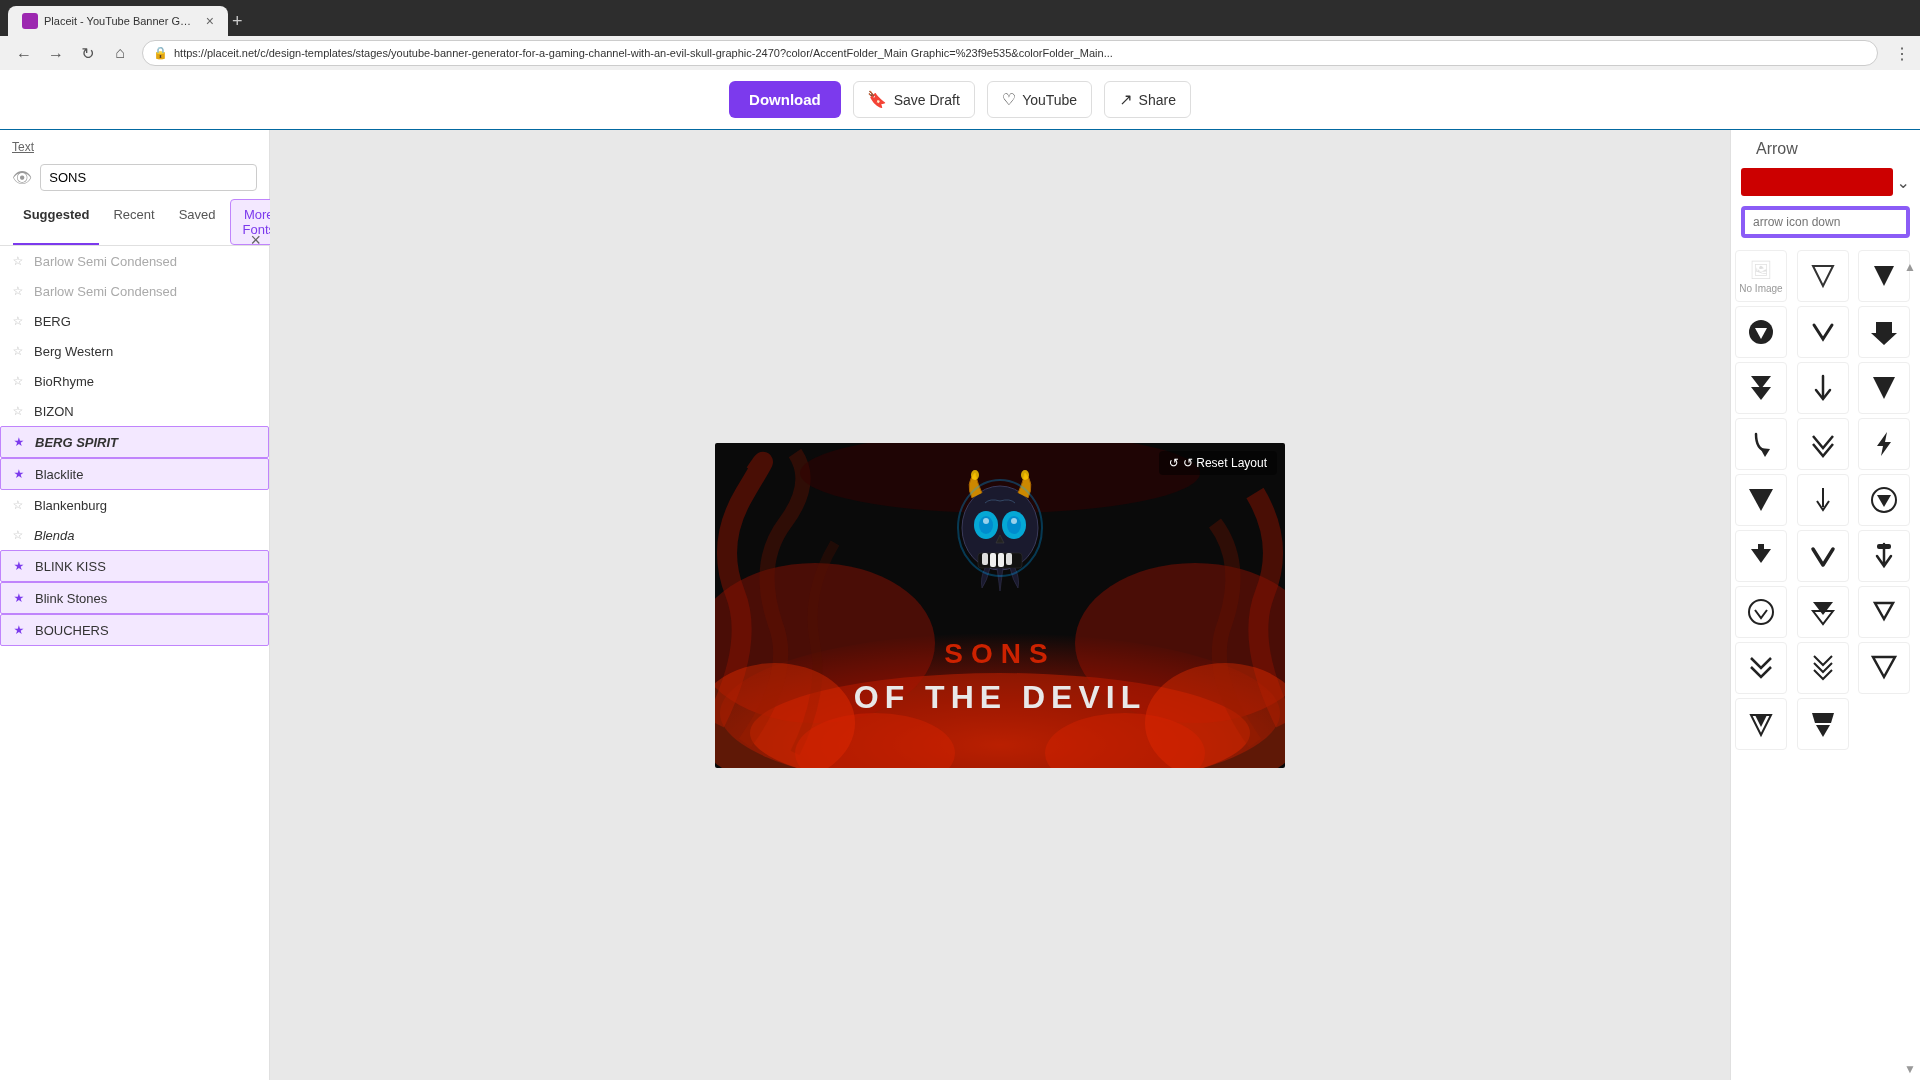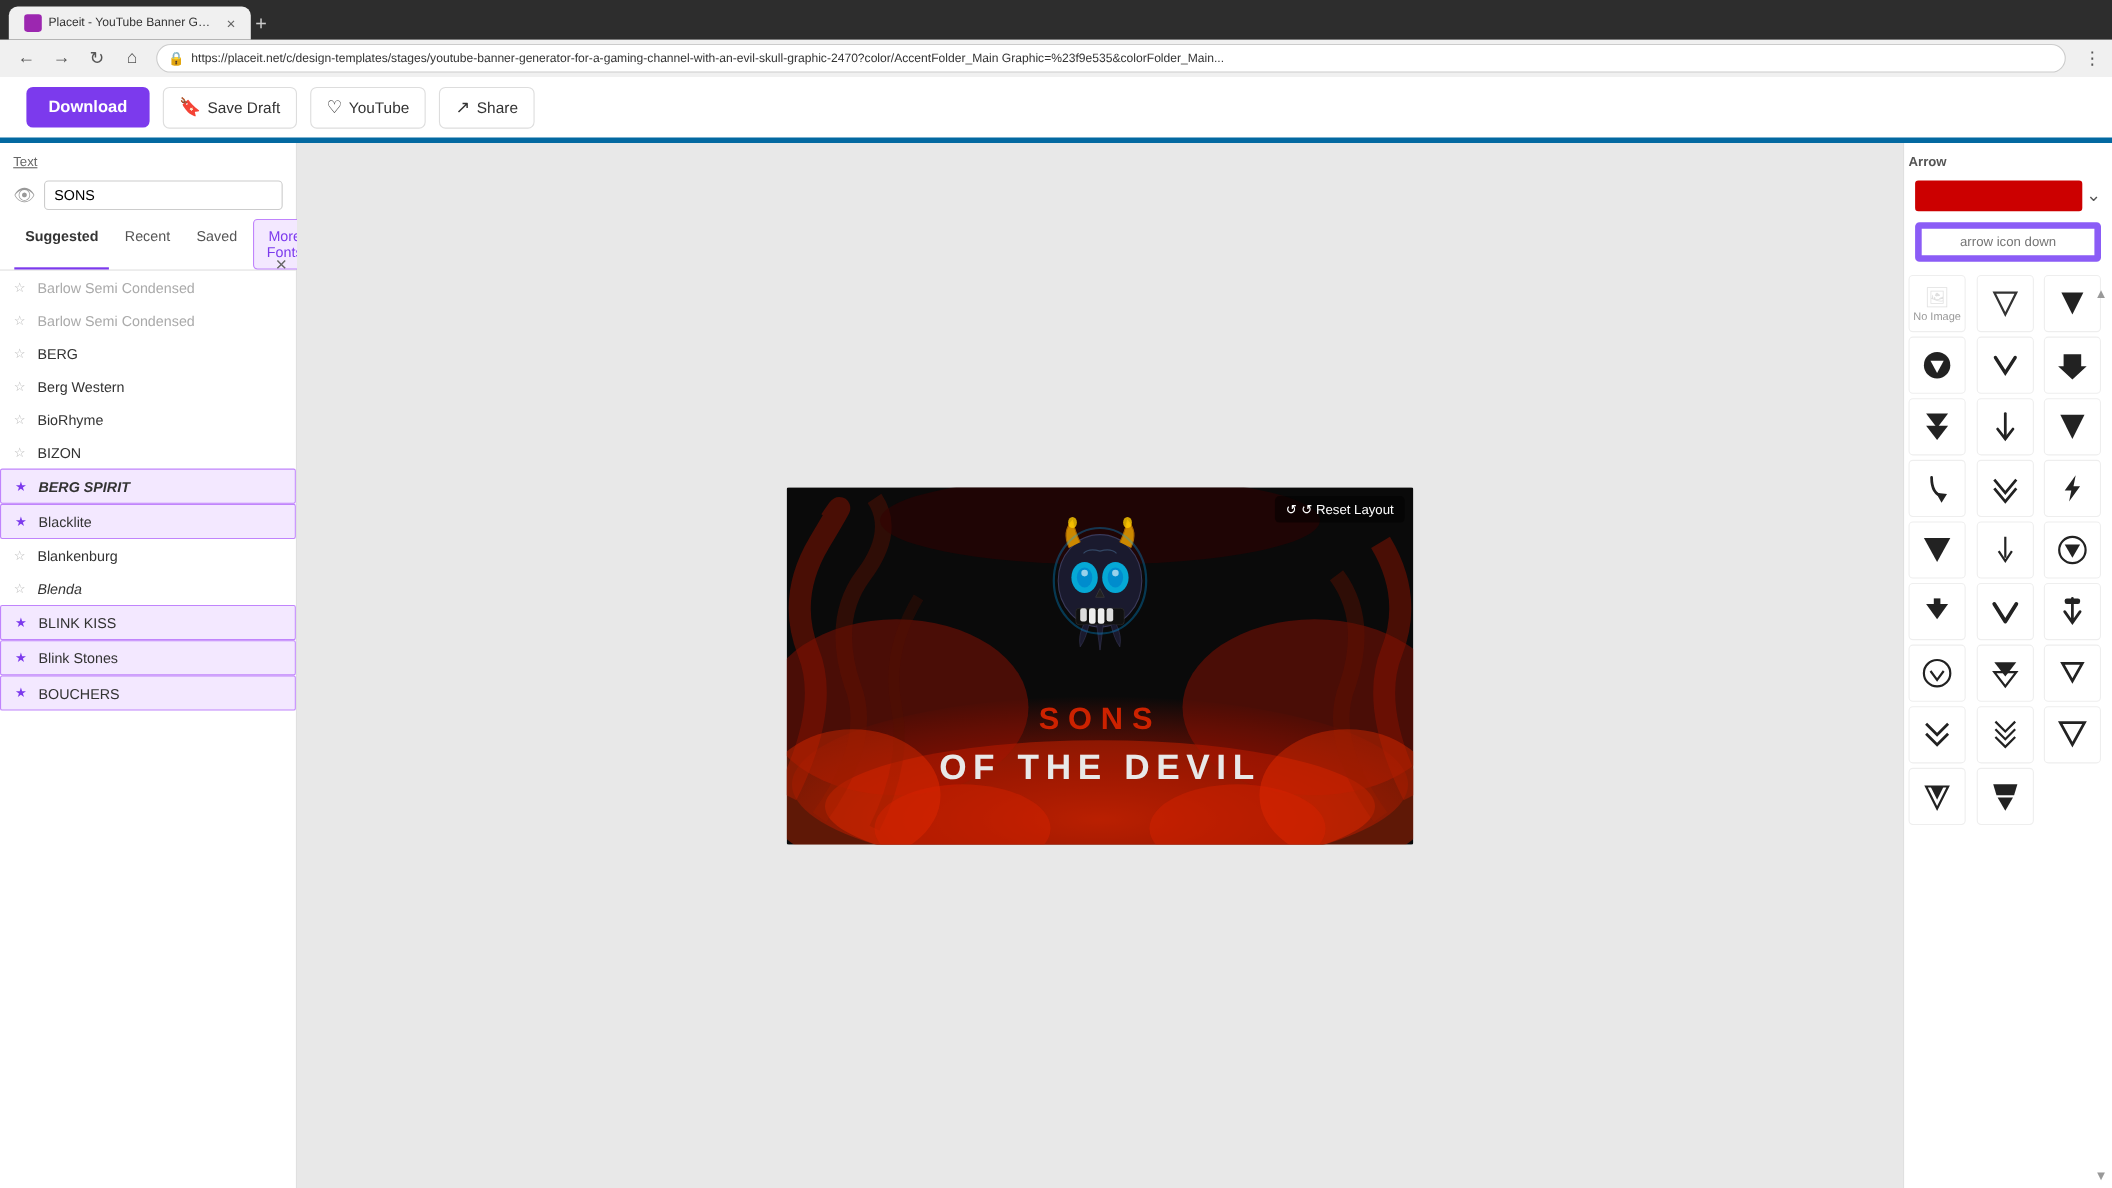--- a/index.html
+++ b/index.html
@@ -62,23 +62,23 @@
     .url-text { color: #333; font-size: 11px; overflow: hidden; text-overflow: ellipsis; white-space: nowrap; }
     .browser-actions { display: flex; gap: 6px; align-items: center; margin-left: 8px; }
     .browser-action-btn { color: #555; font-size: 16px; cursor: pointer; }
 
     
     .app-header {
       background: white;
       height: 60px;
       display: flex;
       align-items: center;
-      justify-content: flex-start;
+      justify-content: center;
       padding: 0 24px;
-      border-bottom: 5px solid #0369a1;
+      border-bottom: 1px solid #0369a1;
       gap: 12px;
     }
     .download-btn {
       background: #7c3aed;
       color: white;
       border: none;
       border-radius: 6px;
       padding: 10px 20px;
       font-size: 15px;
       font-weight: 600;
@@ -241,23 +241,23 @@
     .right-panel {
       width: 190px;
       background: white;
       border-left: 1px solid #e0e0e0;
       display: flex;
       flex-direction: column;
       overflow: hidden;
       flex-shrink: 0;
     }
     .right-panel-header {
-      padding: 10px 4px 6px;
-      font-size: 12px;
-      font-weight: 700;
+      padding: 10px 25px 6px;
+      font-size: 16px;
+      font-weight: 400;
       color: #555;
     }
     .color-bar-row {
       padding: 4px 10px 6px;
       display: flex;
       align-items: center;
       gap: 4px;
     }
     .color-bar {
       flex: 1;
@@ -265,25 +265,24 @@
       background: #cc0000;
       border-radius: 3px;
       cursor: pointer;
     }
     .color-chevron { font-size: 16px; color: #555; cursor: pointer; }
     .arrow-search-row {
       padding: 4px 10px 8px;
     }
     .arrow-search {
       width: 100%;
-      border: 6px solid #8b5cf6;
+      border: 4px solid #8b5cf6;
       border-radius: 4px;
       padding: 5px 8px;
       font-size: 12px;
-      text-align: center;
     }
     .arrows-grid {
       flex: 1;
       overflow-y: auto;
       padding: 4px 4px;
     }
     .arrows-grid-inner {
       display: grid;
       grid-template-columns: repeat(3, 1fr);
       gap: 4px;

